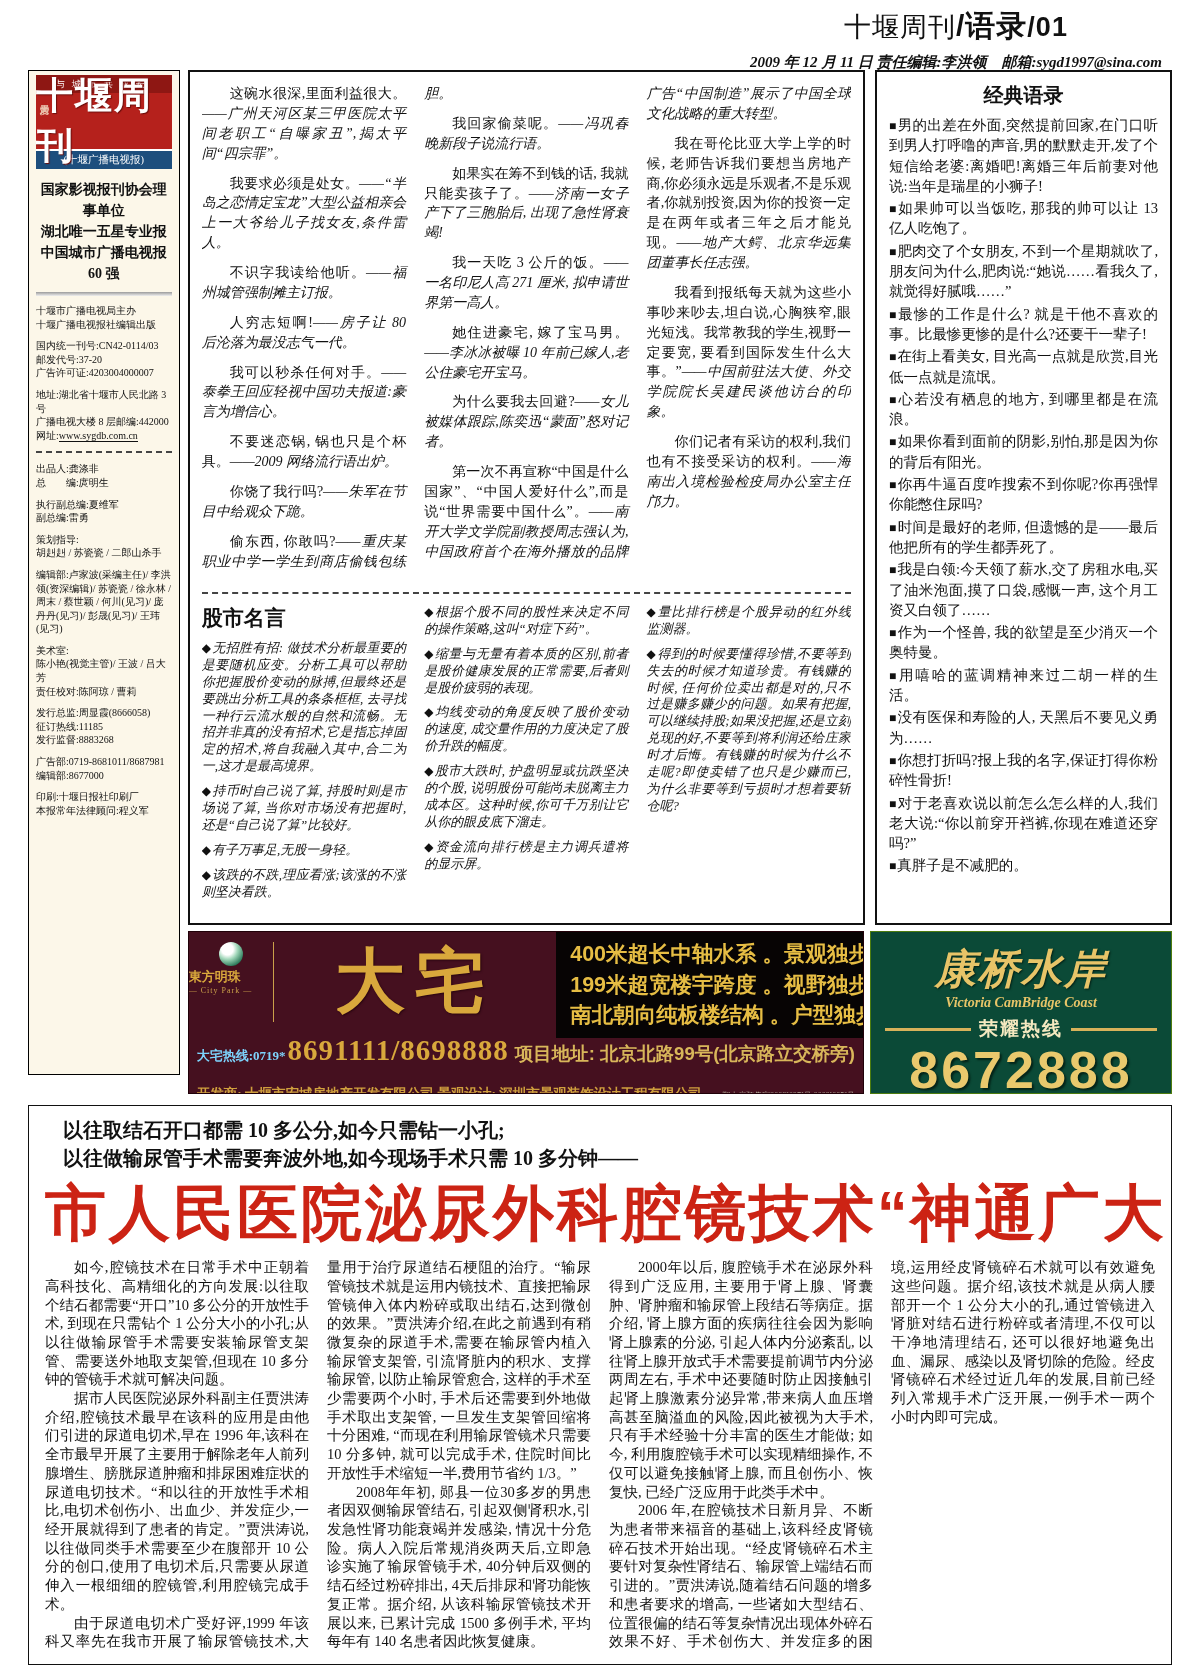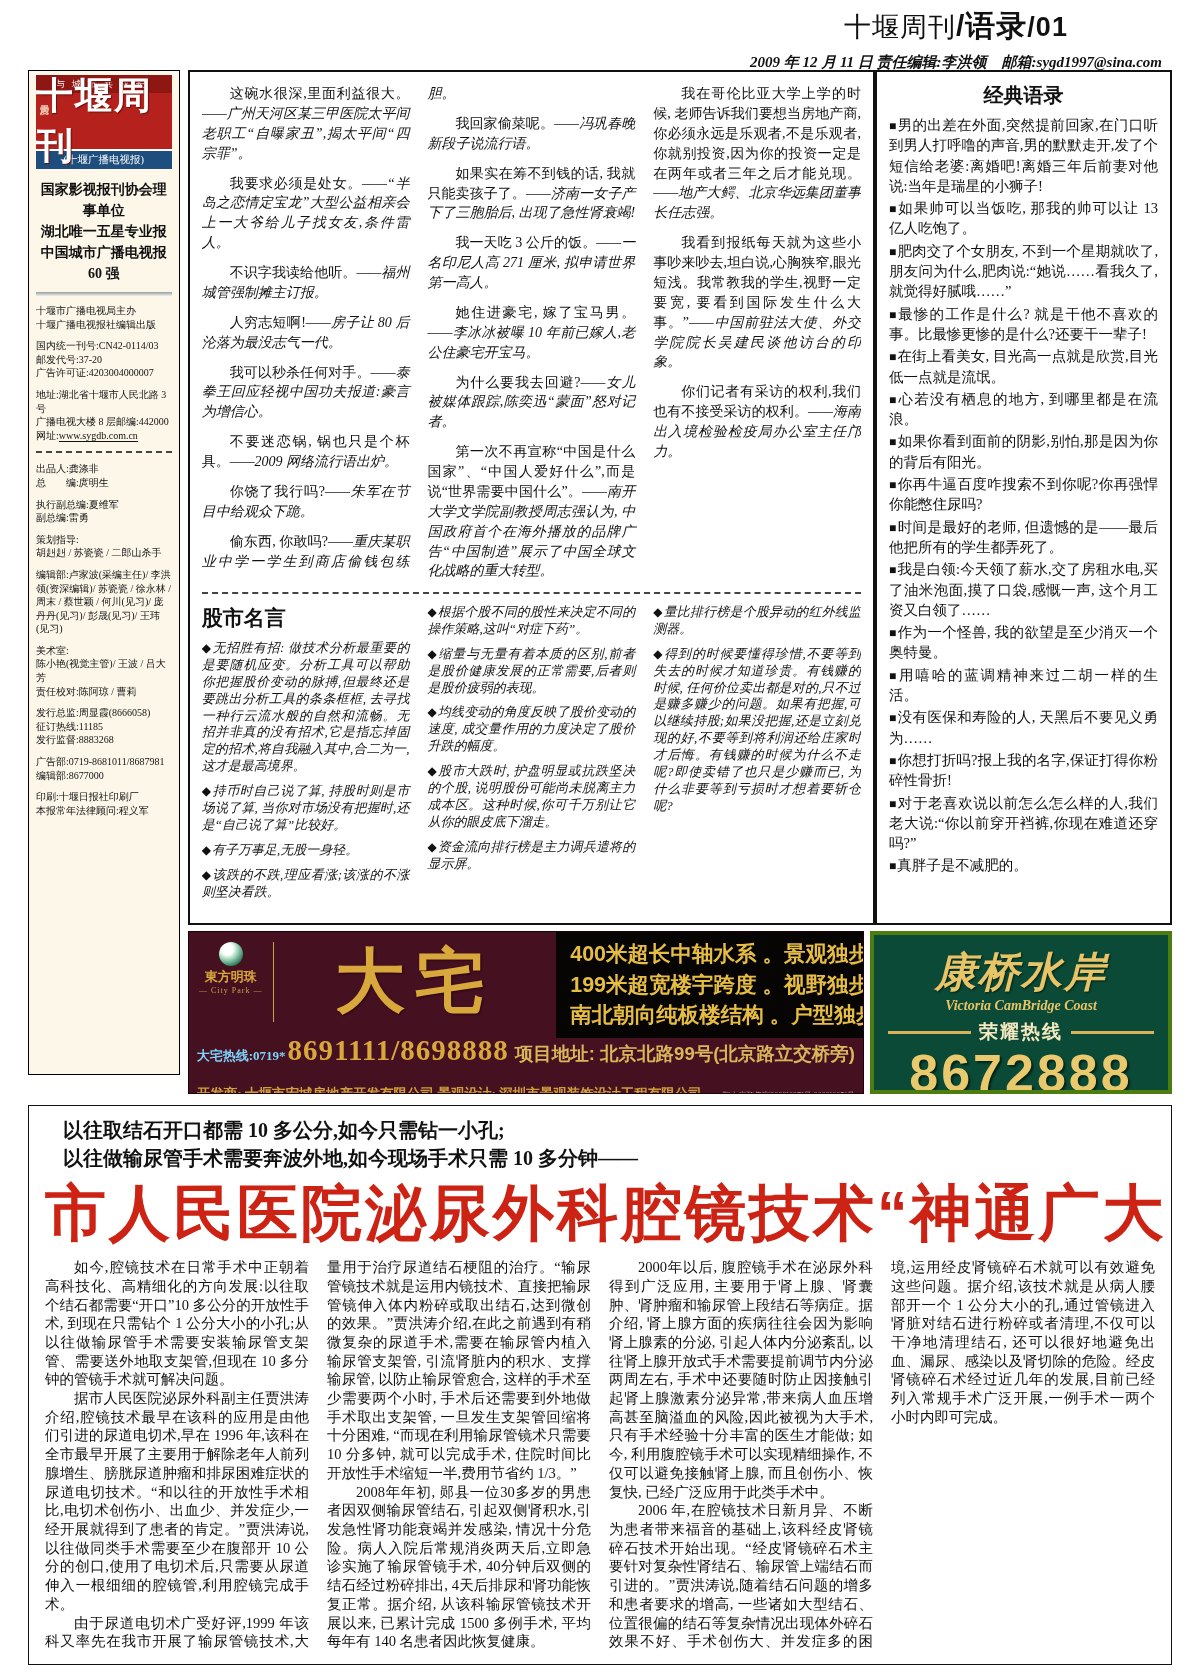--- a/index.html
+++ b/index.html
@@ -11,21 +11,21 @@
   .page-header { position:absolute; top:6px; right:38px; text-align:center; }
   .ph-title { font-size:27px; letter-spacing:1px; }
   .ph-brand { font-weight:normal; }
   .ph-section { font-weight:bold; font-size:30px; font-family:"Liberation Sans","DejaVu Sans",sans-serif; }
   .ph-page { font-weight:bold; font-size:27px; font-family:"Liberation Sans","DejaVu Sans",sans-serif; }
   .ph-dateline { margin-top:6px; font-size:15px; font-weight:bold; font-style:italic; }
 
   
   .content { position:absolute; top:70px; left:28px; right:28px; display:flex; gap:8px; }
   .main-col { flex:1; display:flex; flex-direction:column; }
-  .top-row { display:flex; height:855px; }
+  .top-row { display:flex; gap:10px; height:855px; }
   .ads-row { display:flex; gap:6px; height:163px; margin-top:6px; }
 
   
   .sidebar { width:204px; height:1005px; border:1px solid #000000; background:#fcf7e9;
              padding:4px 7px; overflow:hidden; font-size:13px; }
   .masthead { margin:0 0 6px; }
   .mh-top { background:#8e1713; color:#fff; font-size:9px; letter-spacing:7px; text-align:center; padding:3px 0 2px; }
   .mh-main { background:#b5211c; height:56px; position:relative; display:flex; align-items:center; justify-content:center; }
   .mh-vert { position:absolute; left:3px; top:4px; writing-mode:vertical-rl; color:#f0d7bf; font-size:10px; line-height:1.1; opacity:.9; }
   .mh-title { color:#fff; font-size:37px; font-weight:bold; letter-spacing:2px; text-shadow:1px 1px 1px #6d0f0c; }
@@ -51,41 +51,41 @@
   .classic-box { width:297px; border:2px solid #111; background:#fff; padding:8px 12px; overflow:hidden; }
   .classic-title { text-align:center; font-family:"Liberation Sans","DejaVu Sans",sans-serif; font-size:20px; font-weight:bold; margin:2px 0 6px; }
   .classic-item { font-size:14.5px; line-height:1.4; margin:0 0 2px; text-align:justify; }
   .marker { font-size:12px; margin-right:1px; }
 
   
   .ad-dz { flex:1; position:relative; background:#45101f; overflow:hidden; border:1px solid #200008; }
   .dz-black { position:absolute; right:0; top:0; width:45.5%; height:66%; background:#070404; }
   .dz-inner { position:relative; z-index:1; height:100%; display:flex; flex-direction:column; }
   .dz-top { display:flex; height:102px; }
-  .dz-logo { width:84px; text-align:center; padding-top:10px; }
+  .dz-logo { width:84px; padding-top:10px; }
   .dz-pearl { width:24px; height:24px; margin:0 auto 2px; border-radius:50%;
               background:radial-gradient(circle at 35% 30%, #fff 0 25%, #9fd6b8 45%, #1e6e4e 80%); }
   .dz-logo-cn { color:#d9a83c; font-size:13px; font-weight:bold; }
   .dz-logo-en { color:#caa04a; font-size:8px; letter-spacing:1px; }
   .dz-vline { border-left:1px solid #caa04a; margin:10px 0; }
   .dz-name { flex:1; color:#d9a83c; font-size:70px; font-weight:bold; letter-spacing:10px;
              line-height:100px; text-align:center; text-shadow:1px 1px 2px #2a0510; }
   .dz-slogans { width:45.5%; padding:7px 8px 0 14px; }
   .dz-slogans p { color:#e6bd44; font-size:21.5px; font-weight:bold; line-height:1.42; white-space:nowrap;
                   font-family:"Liberation Sans","DejaVu Sans",sans-serif; }
   .dz-hotline { display:flex; align-items:baseline; padding:2px 8px 0; white-space:nowrap; }
   .dz-hl-label { color:#7dd3fc; font-size:13px; font-weight:bold; }
   .dz-hl-num { color:#d9a83c; font-size:29px; font-weight:bold; letter-spacing:1px; margin:0 6px 16px 2px; }
   .dz-addr { color:#d8b65a; font-size:18.5px; font-weight:bold; font-family:"Liberation Sans","DejaVu Sans",sans-serif; }
   .dz-dev { display:flex; justify-content:space-between; align-items:baseline; padding:2px 8px; }
   .dz-developer { color:#cf9f3d; font-size:13.5px; font-weight:bold; }
   .dz-permit { color:#b3ad99; font-size:8px; }
 
   
-  .ad-kq { width:302px; background:#0b4a37; border:4px solid #4d7c0f; text-align:center; padding:10px 14px 0; overflow:hidden; }
+  .ad-kq { width:302px; background:#0b4a37; border:1px solid #4d7c0f; text-align:center; padding:10px 14px 0; overflow:hidden; }
   .kq-name { color:#e7c468; font-size:41px; font-weight:bold; font-style:italic; letter-spacing:2px;
              text-shadow:1px 1px 2px #032015; }
   .kq-en { color:#e7c468; font-size:14px; font-weight:bold; font-style:italic; margin-top:-2px; }
   .kq-hotline { display:flex; align-items:center; gap:8px; margin:5px 0 2px; }
   .kq-line { flex:1; height:3px; background:#d8b25a; }
   .kq-hl-label { color:#f5e9c0; font-size:19px; font-weight:bold; letter-spacing:2px;
                  font-family:"Liberation Sans","DejaVu Sans",sans-serif; }
   .kq-phone { color:#e9c96d; font-size:52px; font-weight:bold; letter-spacing:3px; line-height:1;
               font-family:"Liberation Sans","DejaVu Sans",sans-serif; text-shadow:2px 2px 2px #042418; }
 

